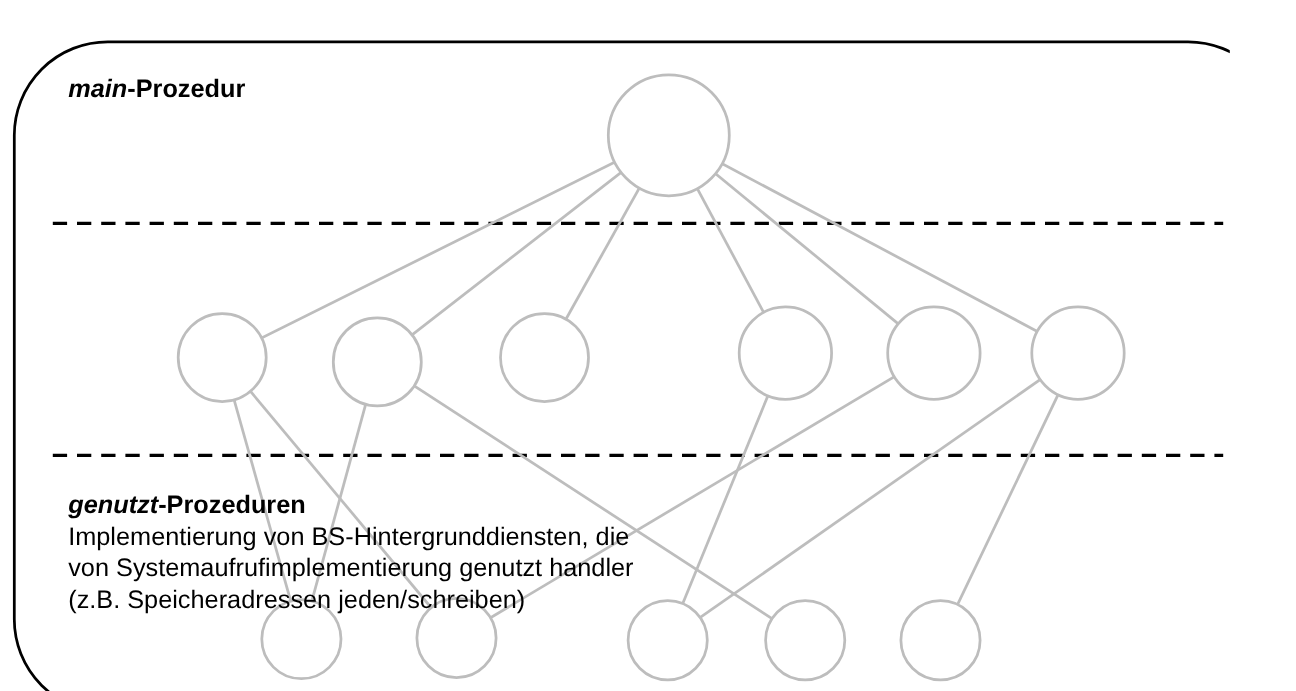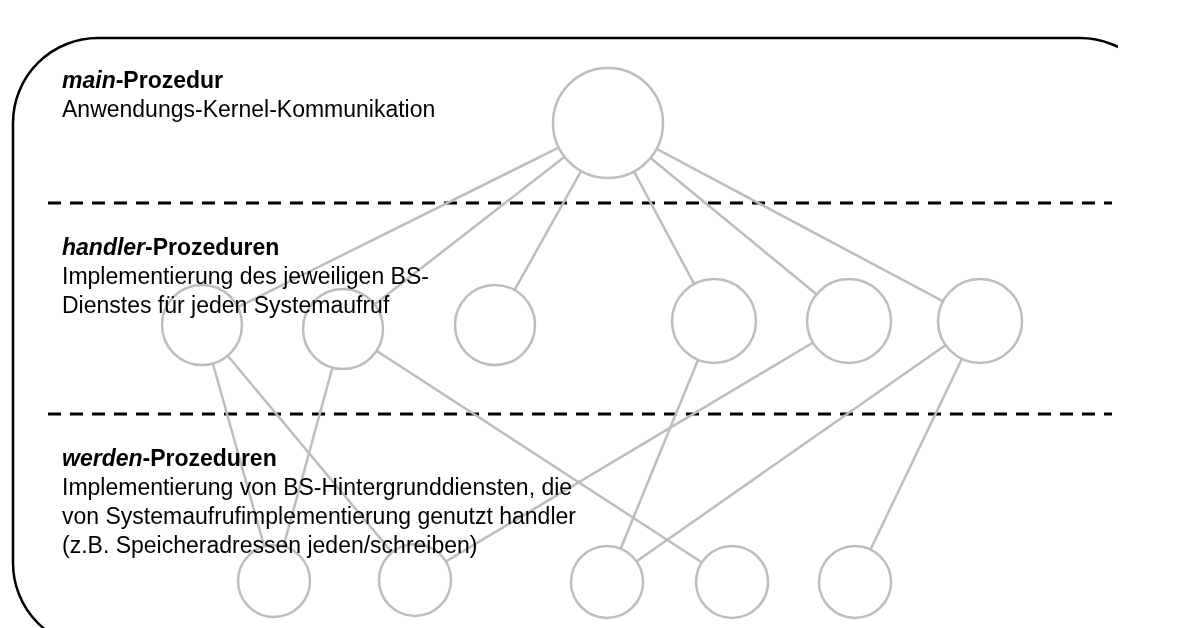--- a/index.html
+++ b/index.html
@@ -71,29 +71,23 @@
       <circle cx="980" cy="291" r="42" fill="#ffffff" stroke="#bdbdbd" stroke-width="2.5"></circle>
       <circle cx="274" cy="551" r="36" fill="#ffffff" stroke="#bdbdbd" stroke-width="2.5"></circle>
       <circle cx="415" cy="550" r="36" fill="#ffffff" stroke="#bdbdbd" stroke-width="2.5"></circle>
       <circle cx="607" cy="552" r="36" fill="#ffffff" stroke="#bdbdbd" stroke-width="2.5"></circle>
       <circle cx="732" cy="552" r="36" fill="#ffffff" stroke="#bdbdbd" stroke-width="2.5"></circle>
       <circle cx="855" cy="552" r="36" fill="#ffffff" stroke="#bdbdbd" stroke-width="2.5"></circle>
     </svg>
 
   <div class="label-block" id="main-label">
     <div class="label-title"><span class="term">main</span><span>-Prozedur</span></div>
-    <div>Anwendungs-Kernel-Kommunikation</div>
   </div>
 
-  <div class="label-block" id="handler-label">
-    <div class="label-title"><span class="term">handler</span><span>-Prozeduren</span></div>
-    <div>Implementierung des jeweiligen BS-</div>
-    <div>Dienstes für jeden Systemaufruf</div>
-  </div>
 
   <div class="label-block" id="utility-label">
-    <div class="label-title"><span class="term">werden</span><span>-Prozeduren</span></div>
+    <div class="label-title"><span class="term">genutzt</span><span>-Prozeduren</span></div>
     <div>Implementierung von BS-Hintergrunddiensten, die</div>
     <div>von Systemaufrufimplementierung genutzt handler</div>
     <div>(z.B. Speicheradressen jeden/schreiben)</div>
   </div>
 
 </div>
 
 </body></html>

